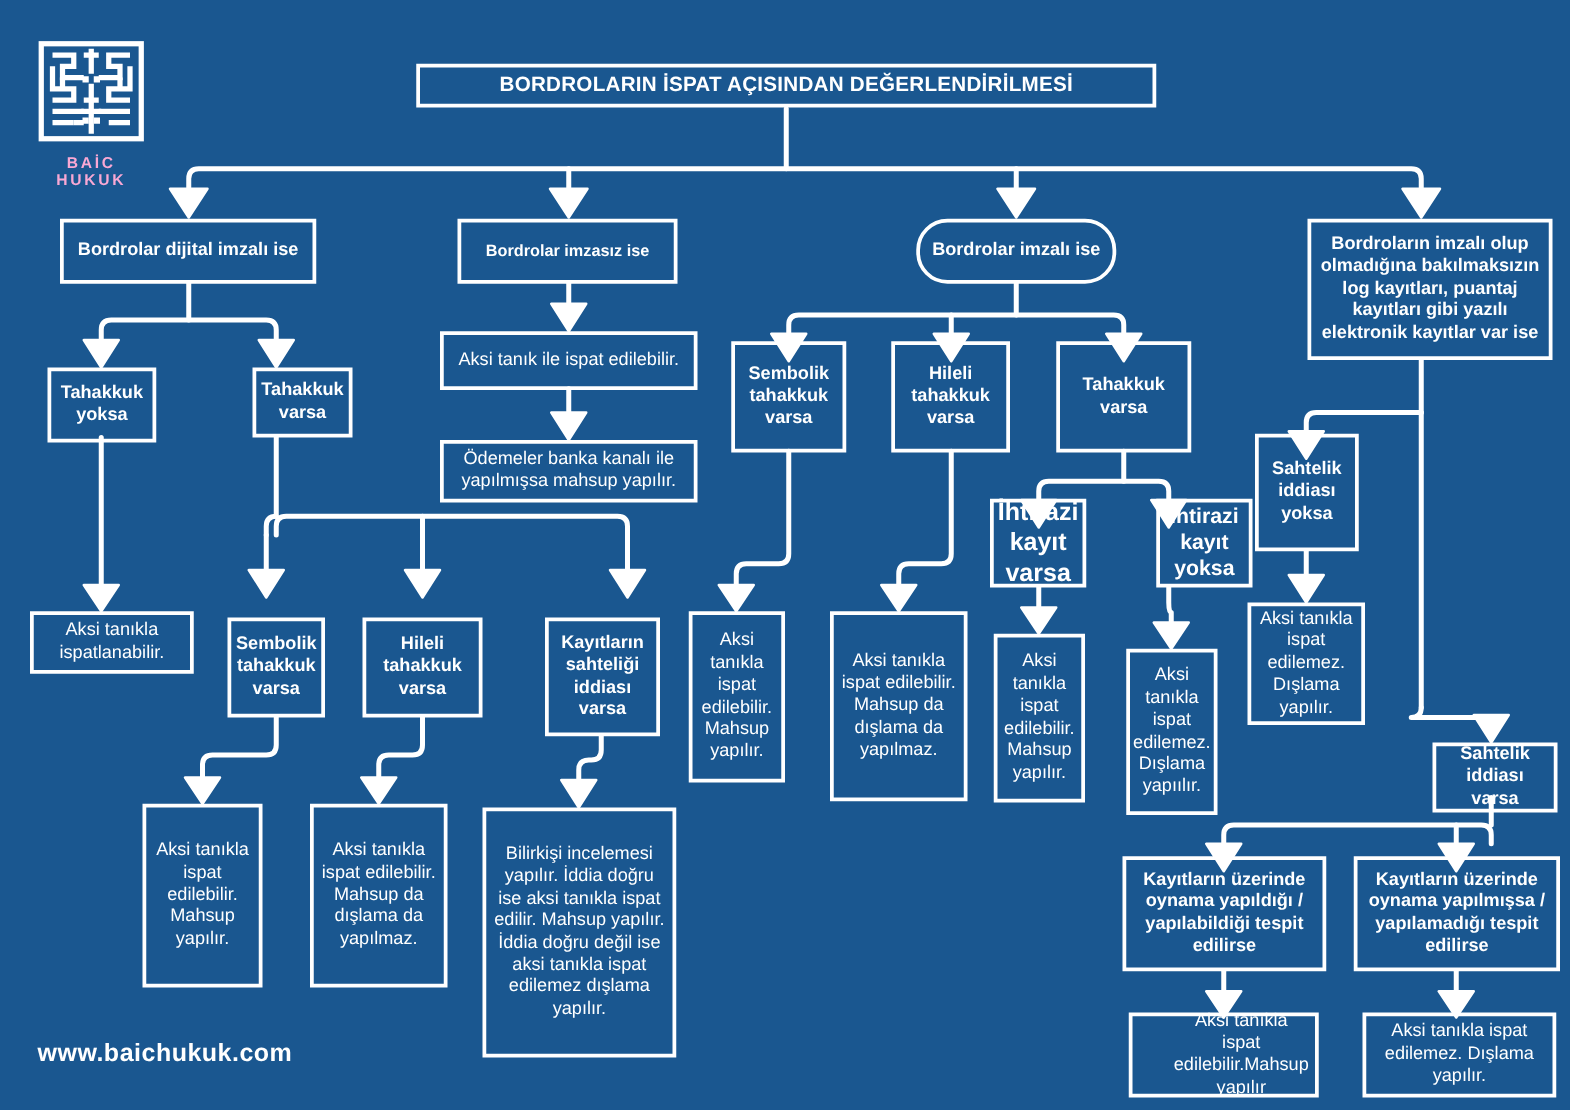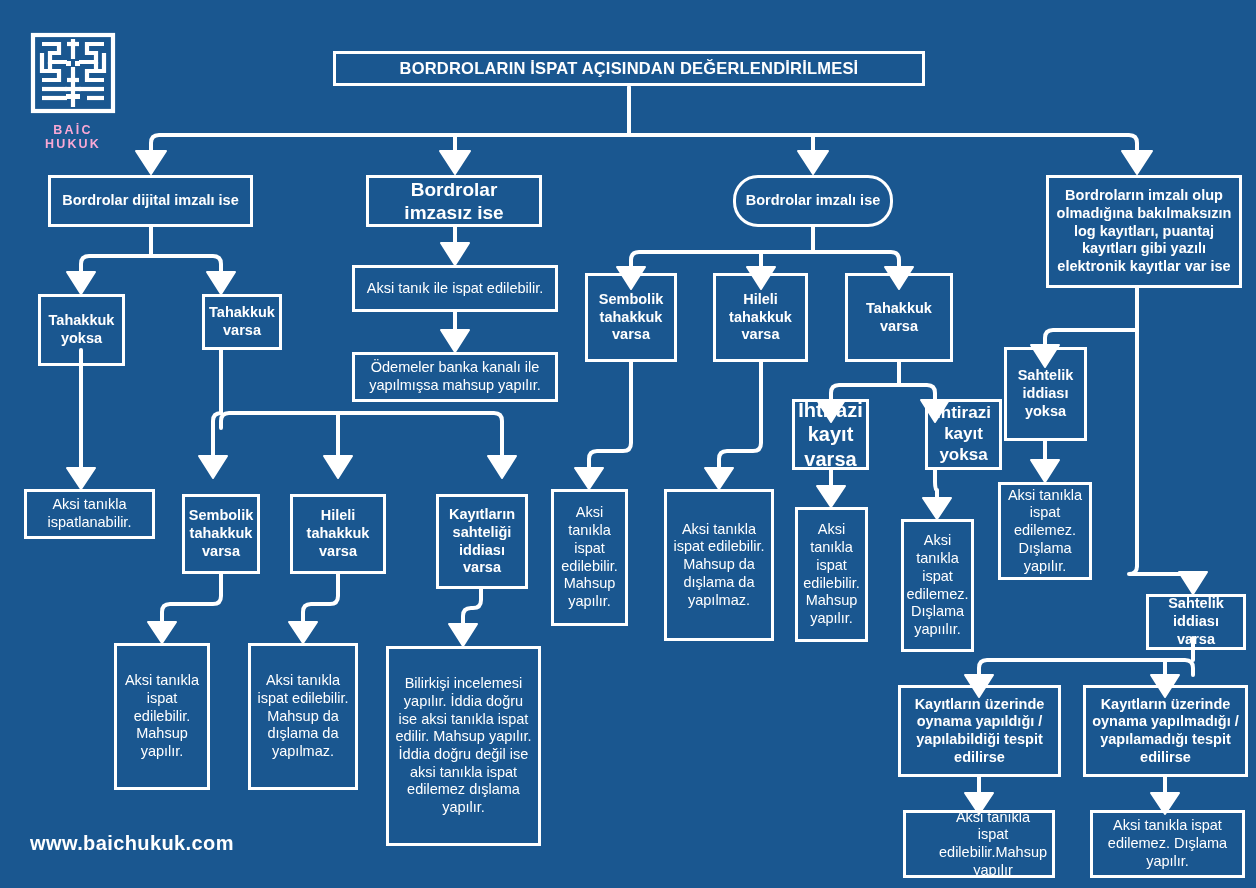--- a/index.html
+++ b/index.html
@@ -181,39 +181,39 @@
     <path class="w" d="M979,777 V793"></path>
     <polygon class="ah" points="965,793 993,793 979,814"></polygon>
     <path class="w" d="M1165,777 V793"></path>
     <polygon class="ah" points="1151,793 1179,793 1165,814"></polygon>
   </svg>
 
   <div class="node bold" id="title-box">BORDROLARIN İSPAT AÇISINDAN DEĞERLENDİRİLMESİ</div>
 
   <div class="node bold" style="left:48px;top:175px;width:205px;height:52px;font-size:14.5px;">Bordrolar dijital imzalı ise</div>
 
-  <div class="node bold" style="left:38px;top:294px;width:87px;height:72px;font-size:14.5px;">Tahakkuk yoksa</div>
+  <div class="node bold" style="left:38px;top:294px;width:87px;height:60px;font-size:14.5px;">Tahakkuk yoksa</div>
 
   <div class="node bold" style="left:202px;top:294px;width:80px;height:56px;font-size:14.5px;">Tahakkuk varsa</div>
 
   <div class="node light" style="left:24px;top:489px;width:131px;height:50px;font-size:14.5px;">Aksi tanıkla ispatlanabilir.</div>
 
   <div class="node bold" style="left:182px;top:494px;width:78px;height:80px;font-size:14.5px;">Sembolik tahakkuk varsa</div>
 
   <div class="node bold" style="left:290px;top:494px;width:96px;height:80px;font-size:14.5px;">Hileli tahakkuk varsa</div>
 
   <div class="node bold" style="left:436px;top:494px;width:92px;height:95px;font-size:14.5px;">Kayıtların sahteliği iddiası varsa</div>
 
   <div class="node light" style="left:114px;top:643px;width:96px;height:147px;font-size:14.5px;">Aksi tanıkla ispat edilebilir. Mahsup yapılır.</div>
 
   <div class="node light" style="left:248px;top:643px;width:110px;height:147px;font-size:14.5px;">Aksi tanıkla ispat edilebilir. Mahsup da dışlama da yapılmaz.</div>
 
   <div class="node light" style="left:386px;top:646px;width:155px;height:200px;font-size:14.5px;">Bilirkişi incelemesi yapılır. İddia doğru ise aksi tanıkla ispat edilir. Mahsup yapılır. İddia doğru değil ise aksi tanıkla ispat edilemez dışlama yapılır.</div>
 
-  <div class="node bold" style="left:366px;top:175px;width:176px;height:52px;font-size:19px;">Bordrolar imzasız ise</div>
+  <div class="node bold" style="left:366px;top:175px;width:176px;height:52px;font-size:13px;">Bordrolar imzasız ise</div>
 
   <div class="node light" style="left:352px;top:265px;width:206px;height:47px;font-size:14.5px;">Aksi tanık ile ispat edilebilir.</div>
 
   <div class="node light" style="left:352px;top:352px;width:206px;height:50px;font-size:14.5px;">Ödemeler banka kanalı ile yapılmışsa mahsup yapılır.</div>
 
   <div class="node bold" style="left:733px;top:175px;width:160px;height:52px;font-size:14.5px;border-radius:25px;">Bordrolar imzalı ise</div>
 
   <div class="node bold" style="left:585px;top:273px;width:92px;height:89px;font-size:14.5px;">Sembolik tahakkuk varsa</div>
 
   <div class="node bold" style="left:713px;top:273px;width:95px;height:89px;font-size:14.5px;">Hileli tahakkuk varsa</div>
@@ -235,21 +235,21 @@
   <div class="node bold" style="left:1046px;top:175px;width:196px;height:113px;font-size:14.5px;">Bordroların imzalı olup olmadığına bakılmaksızın log kayıtları, puantaj kayıtları gibi yazılı elektronik kayıtlar var ise</div>
 
   <div class="node bold" style="left:1004px;top:347px;width:83px;height:94px;font-size:14.5px;">Sahtelik iddiası yoksa</div>
 
   <div class="node light" style="left:998px;top:482px;width:94px;height:98px;font-size:14.5px;">Aksi tanıkla ispat edilemez. Dışlama yapılır.</div>
 
   <div class="node bold" style="left:1146px;top:594px;width:100px;height:56px;font-size:14.5px;">Sahtelik iddiası varsa</div>
 
   <div class="node bold" style="left:898px;top:685px;width:163px;height:92px;font-size:14.5px;">Kayıtların üzerinde oynama yapıldığı / yapılabildiği tespit edilirse</div>
 
-  <div class="node bold" style="left:1083px;top:685px;width:165px;height:92px;font-size:14.5px;">Kayıtların üzerinde oynama yapılmadığı / yapılamadığı tespit edilirse</div>
+  <div class="node bold" style="left:1083px;top:685px;width:165px;height:92px;font-size:14.5px;">Kayıtların üzerinde oynama yapılmışsa / yapılamadığı tespit edilirse</div>
 
   <div class="node light" style="left:903px;top:810px;width:152px;height:68px;font-size:14.5px;padding-left:34px;">Aksi tanıkla ispat edilebilir.Mahsup yapılır</div>
 
   <div class="node light" style="left:1090px;top:810px;width:155px;height:68px;font-size:14.5px;">Aksi tanıkla ispat edilemez. Dışlama yapılır.</div>
 
   <div id="footer-url">www.baichukuk.com</div>
 
 </div>
 
 </body></html>

